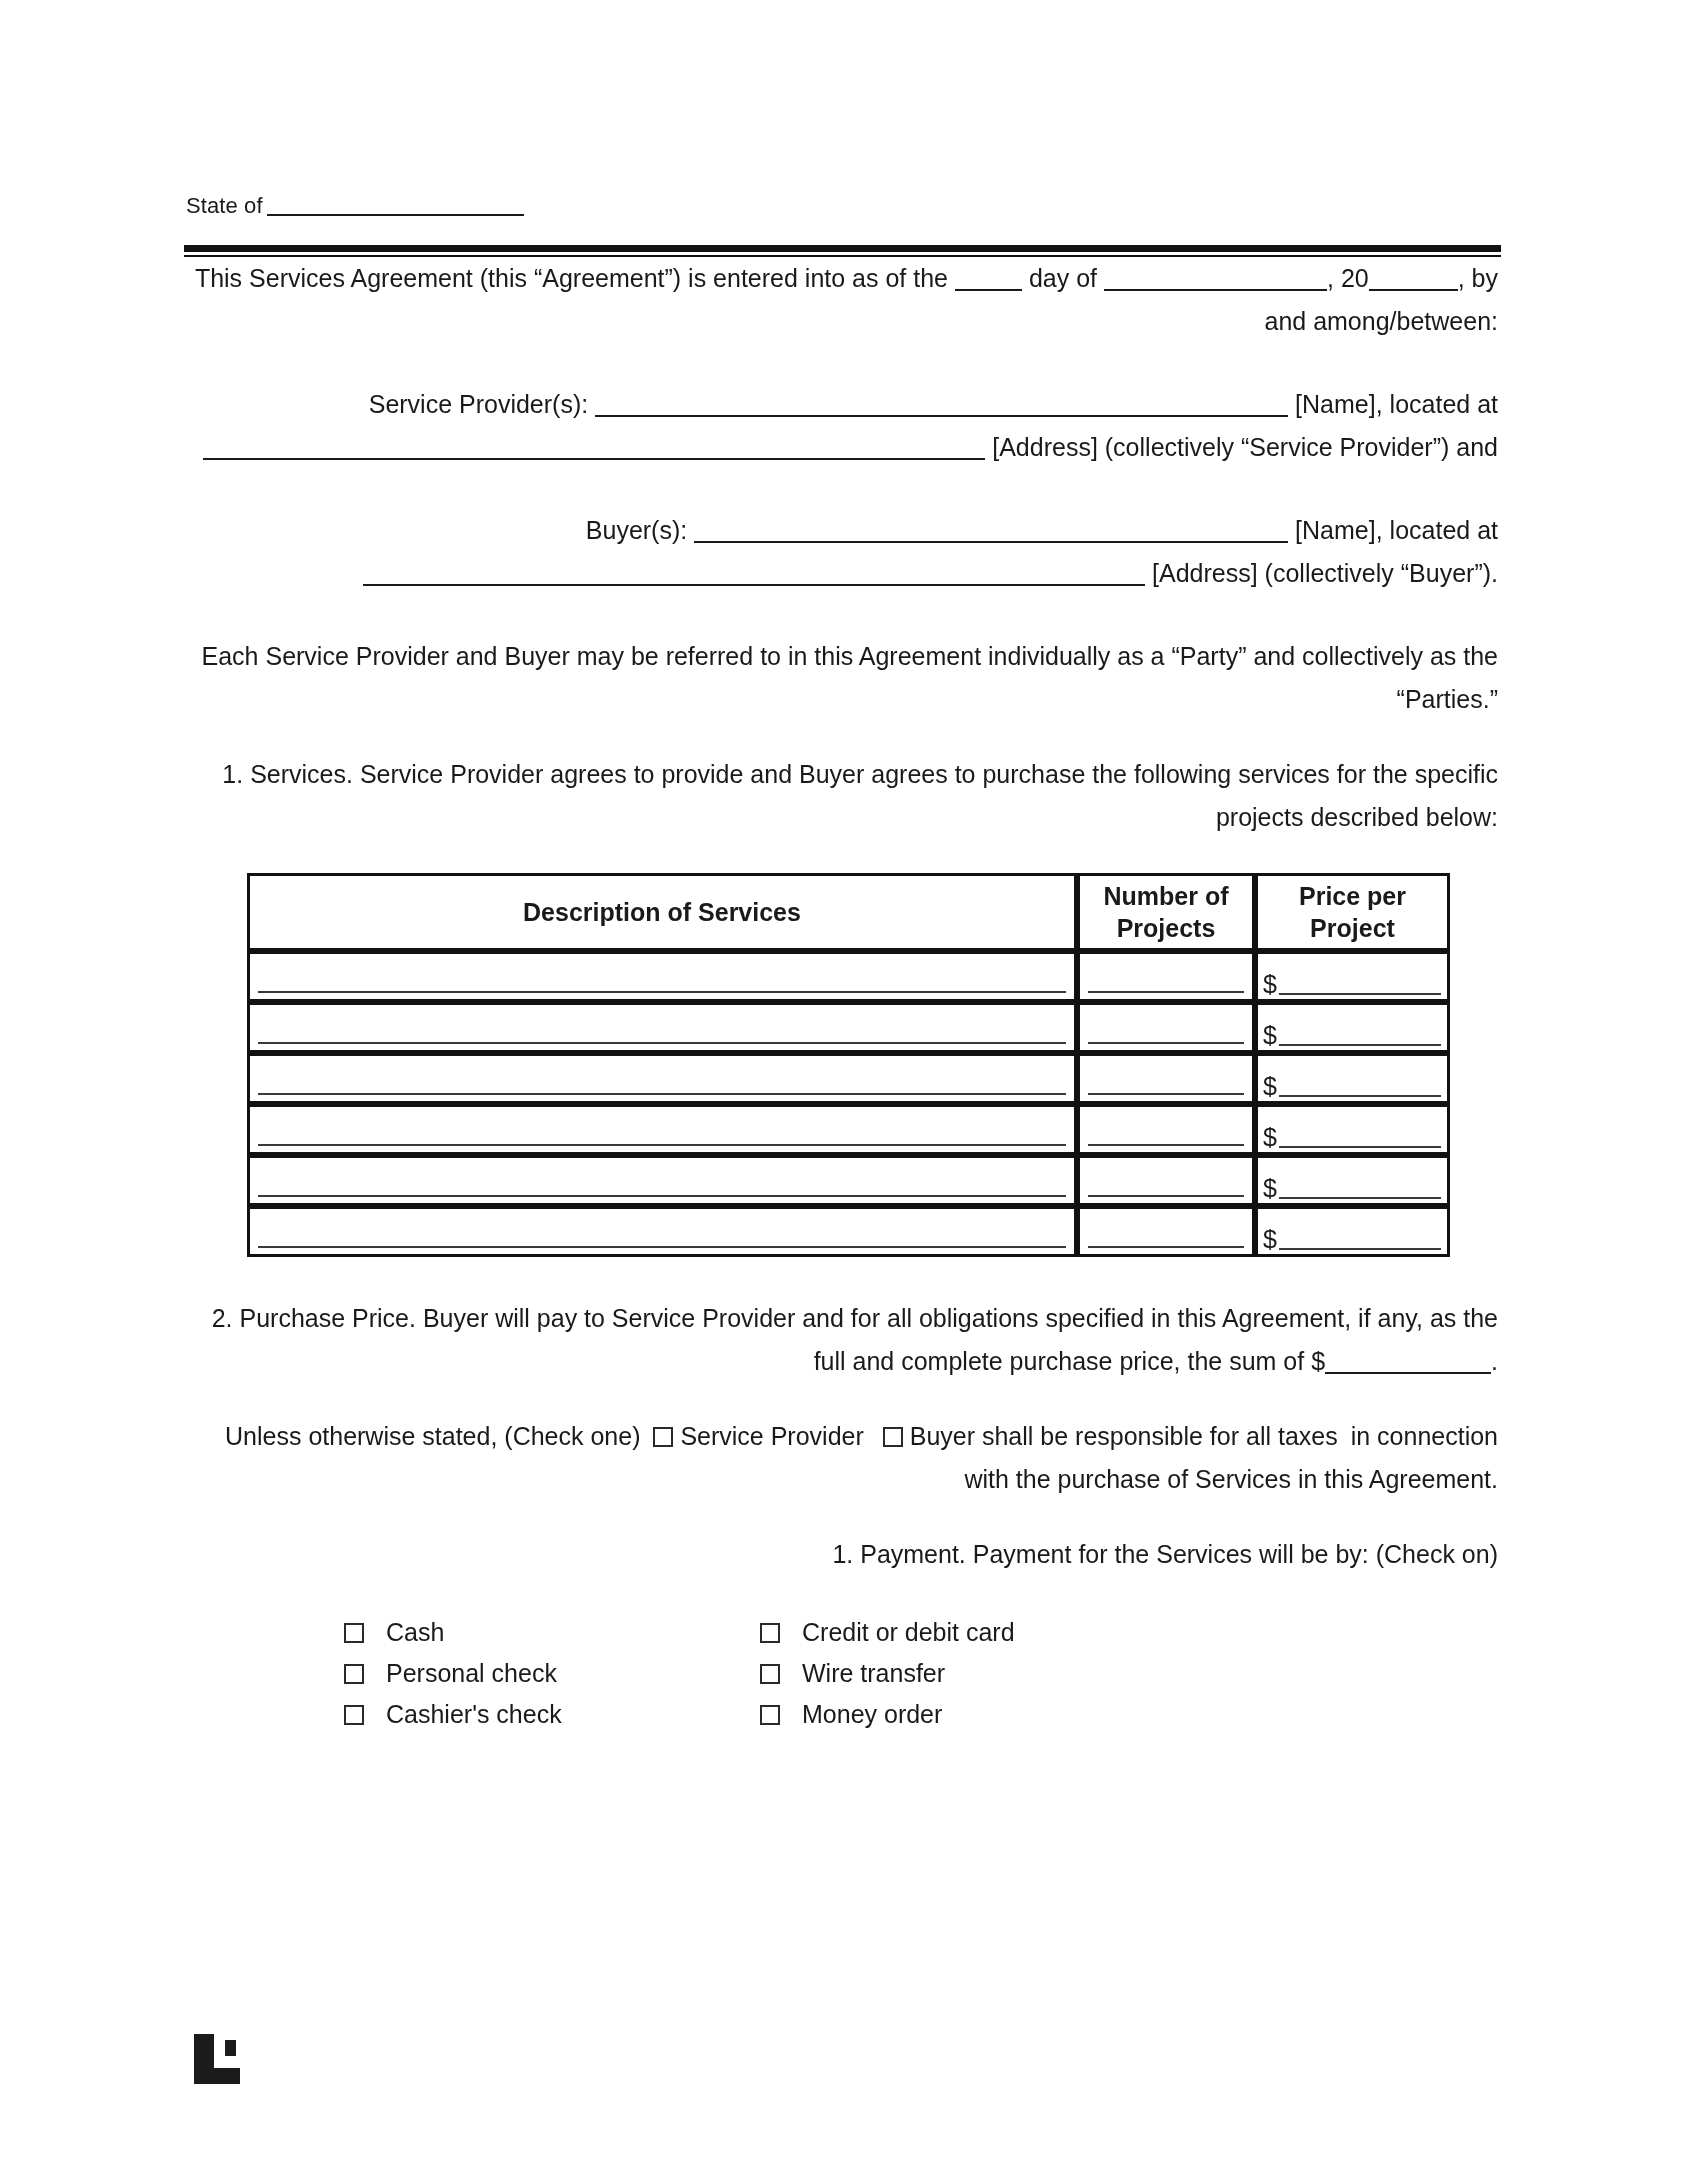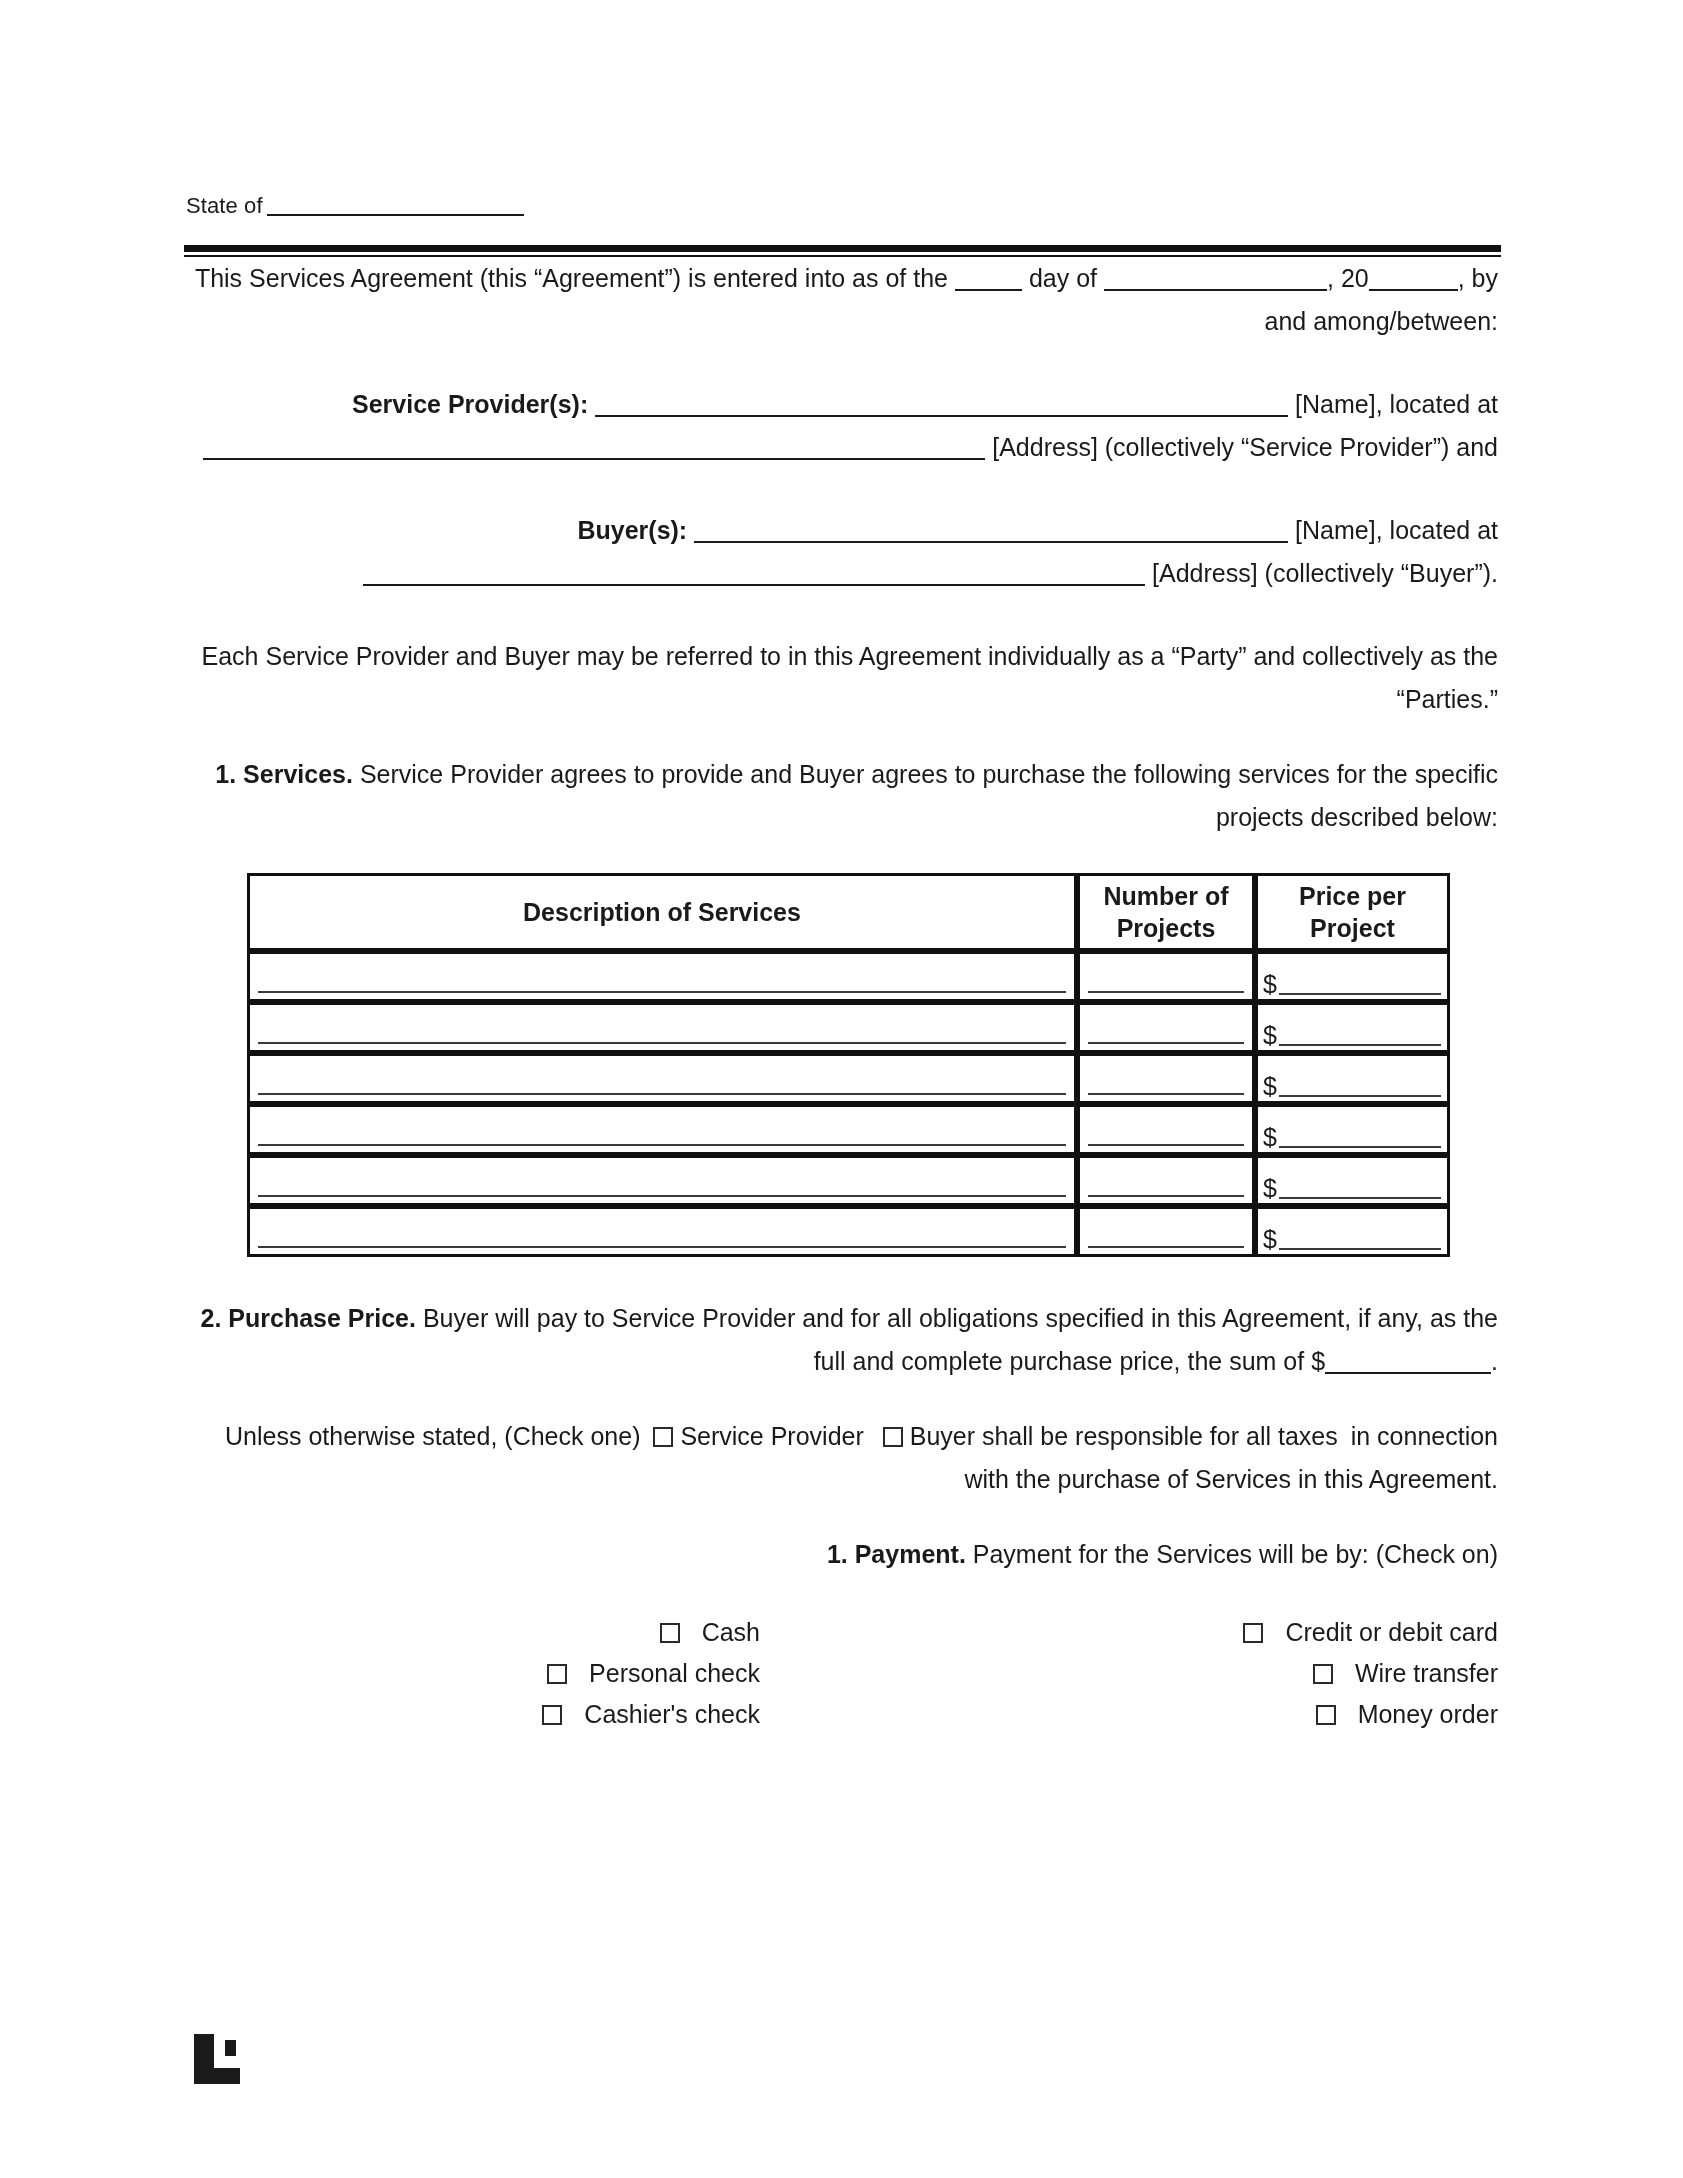--- a/index.html
+++ b/index.html
@@ -75,21 +75,21 @@
     margin: 0;
     font-size: 25px;
     line-height: 43px;
     text-align: right;
   }
   .gap-32 { height: 32px; }
   .gap-40 { height: 40px; }
 
   .intro { margin-top: 48px; }
 
-  b, .bold { font-weight: bold; margin-top: 40px; }
+  b, .bold { font-weight: normal; margin-top: 40px; }
 
   
   .ul {
     display: inline-block;
     border-bottom: 2px solid #1a1a1a;
     vertical-align: -4px;
   }
   .ul-xs  { width: 67px; }
   .ul-sm  { width: 89px; }
   .ul-md  { width: 166px; }
@@ -177,21 +177,21 @@
 
   .pay-grid {
     margin-top: 36px;
     margin-left: 158px;
     display: grid;
     grid-template-columns: 416px auto;
     row-gap: 0px;
     font-size: 25px;
     line-height: 41px;
   }
-  .pay-item { white-space: nowrap; text-align: right; }
+  .pay-item { white-space: nowrap; }
   .pay-item .cb { margin-right: 22px; }
 
   
   .logo {
     position: absolute;
     left: 194px;
     top: 2034px;
     width: 46px;
     height: 50px;
   }

